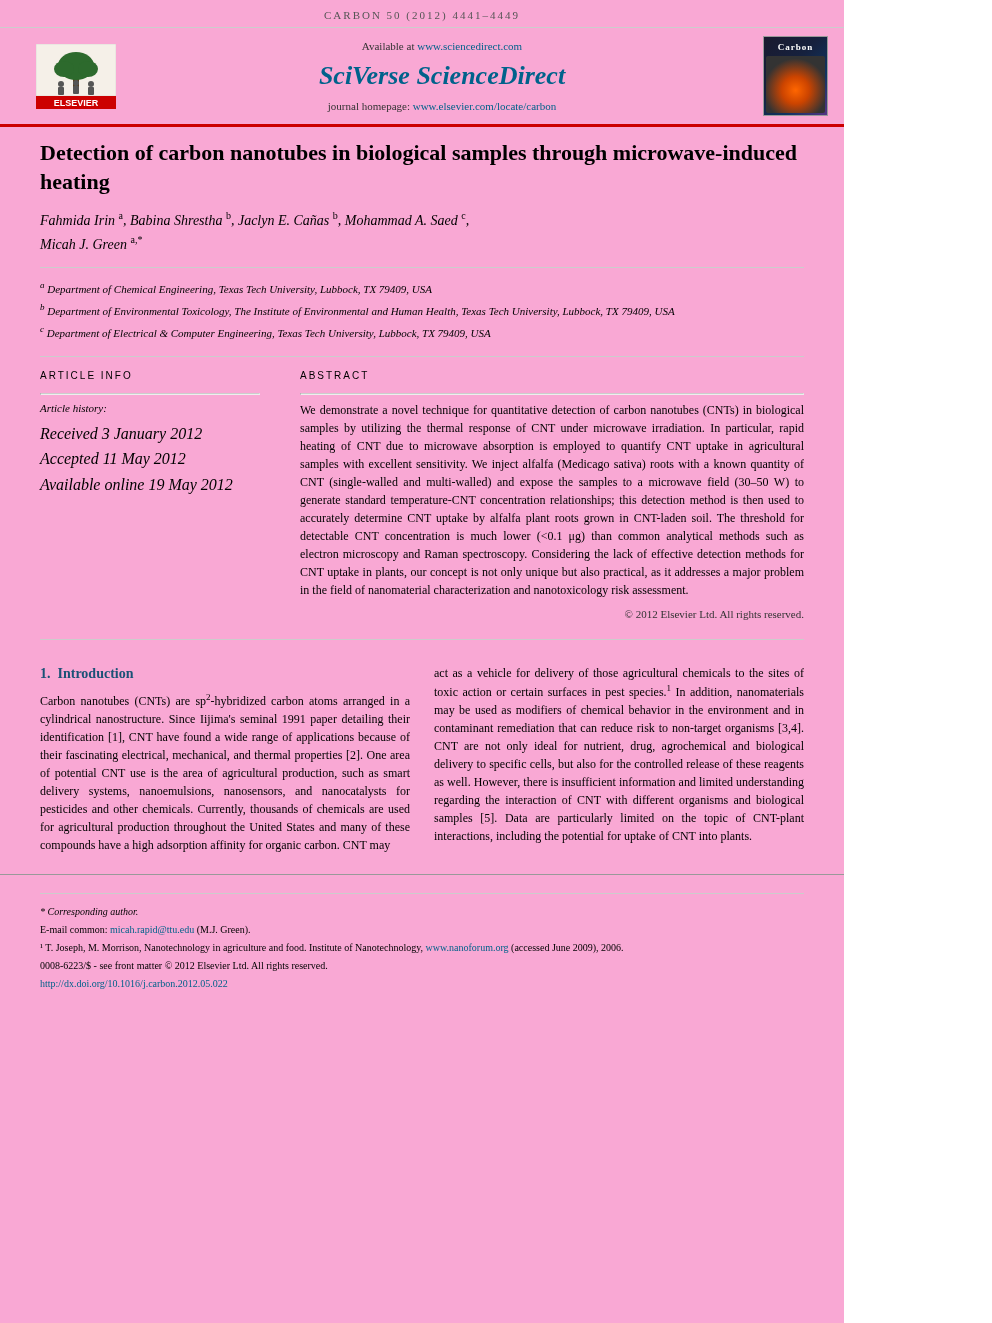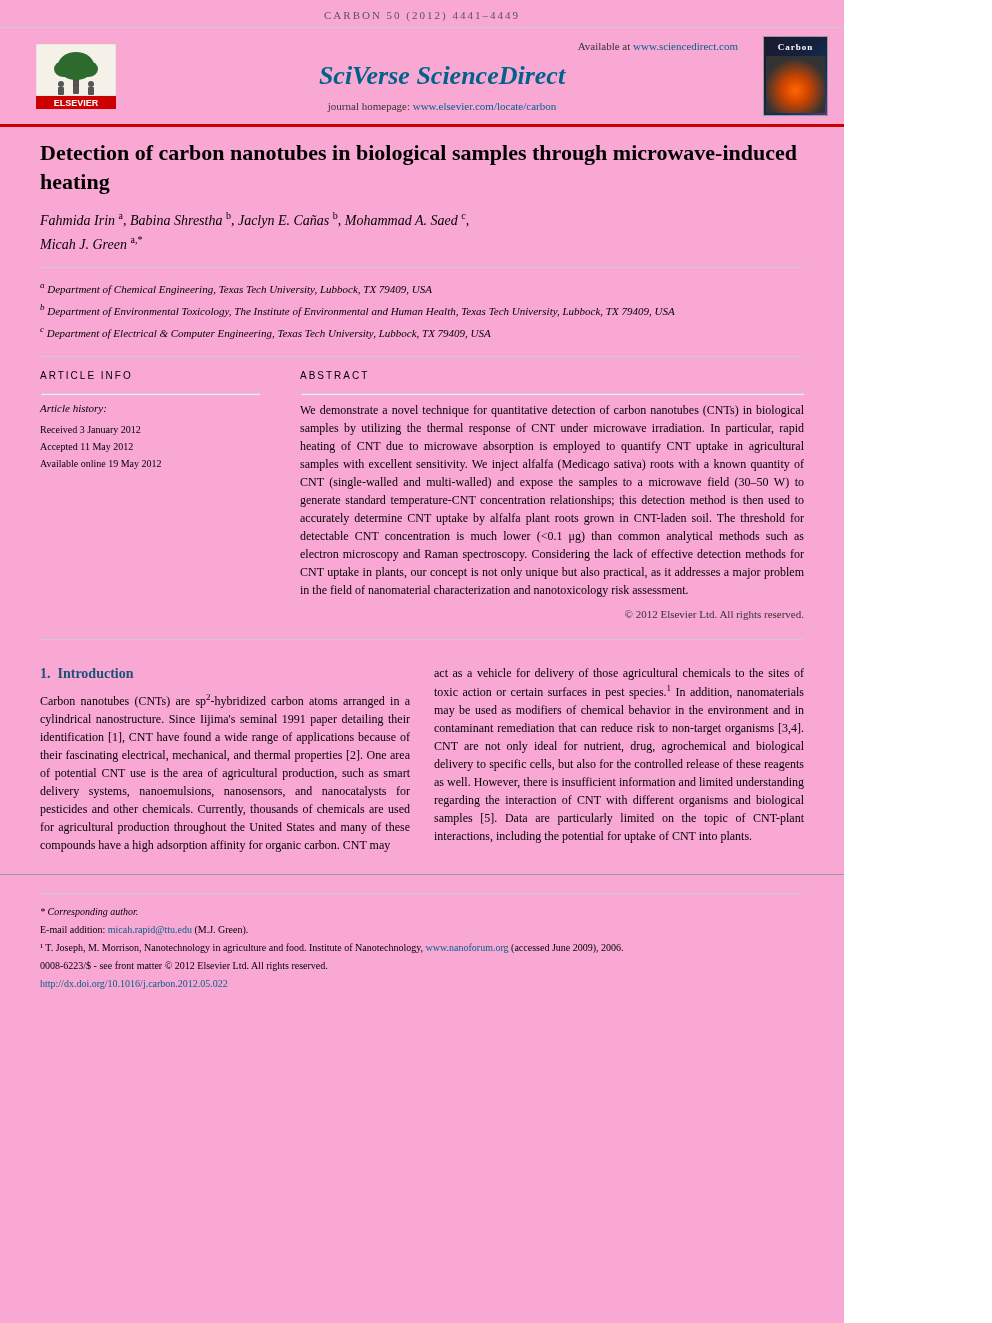--- a/index.html
+++ b/index.html
@@ -40,21 +40,20 @@
     }
     .header-center {
       flex: 1;
       text-align: center;
       padding: 0 10px;
     }
     .available-text {
       font-size: 11px;
       color: #333;
       margin-bottom: 4px;
-      text-align: right;
     }
     .available-text a, .sciverse-link, .journal-link {
       color: #00628b;
       text-decoration: none;
     }
     .sciverse-title {
       font-size: 26px;
       font-weight: bold;
       color: #00628b;
       margin-bottom: 4px;
@@ -158,22 +157,23 @@
       font-style: normal;
       font-family: Arial, sans-serif;
       margin-bottom: 10px;
     }
     .article-history-title {
       font-size: 11px;
       font-style: italic;
       margin-bottom: 6px;
     }
     .article-history-item {
-      font-size: 10px;
+      font-size: 16px;
       margin-bottom: 3px;
+      font-style: italic;
     }
     .abstract-text {
       font-size: 12px;
       line-height: 1.5;
       text-align: justify;
     }
     .abstract-text p {
       margin-bottom: 8px;
     }
     .copyright {
@@ -359,21 +359,21 @@
     </div>
 
   </div>
 
   <div class="footer">
     <hr class="divider">
     <div class="footer-note star-note">
       <span>* Corresponding author.</span>
     </div>
     <div class="footer-note">
-      <span>E-mail addition:</span>
+      <span>E-mail common:</span>
       <a class="footer-link">micah.rapid@ttu.edu</a>
       <span>(M.J. Green).</span>
     </div>
     <div class="footer-note">
       <span>¹ T. Joseph, M. Morrison, Nanotechnology in agriculture and food. Institute of Nanotechnology,</span>
       <a class="footer-link">www.nanoforum.org</a>
       <span>(accessed June 2009), 2006.</span>
     </div>
     <div class="footer-note">0008-6223/$ - see front matter © 2012 Elsevier Ltd. All rights reserved.</div>
     <div class="footer-note">

